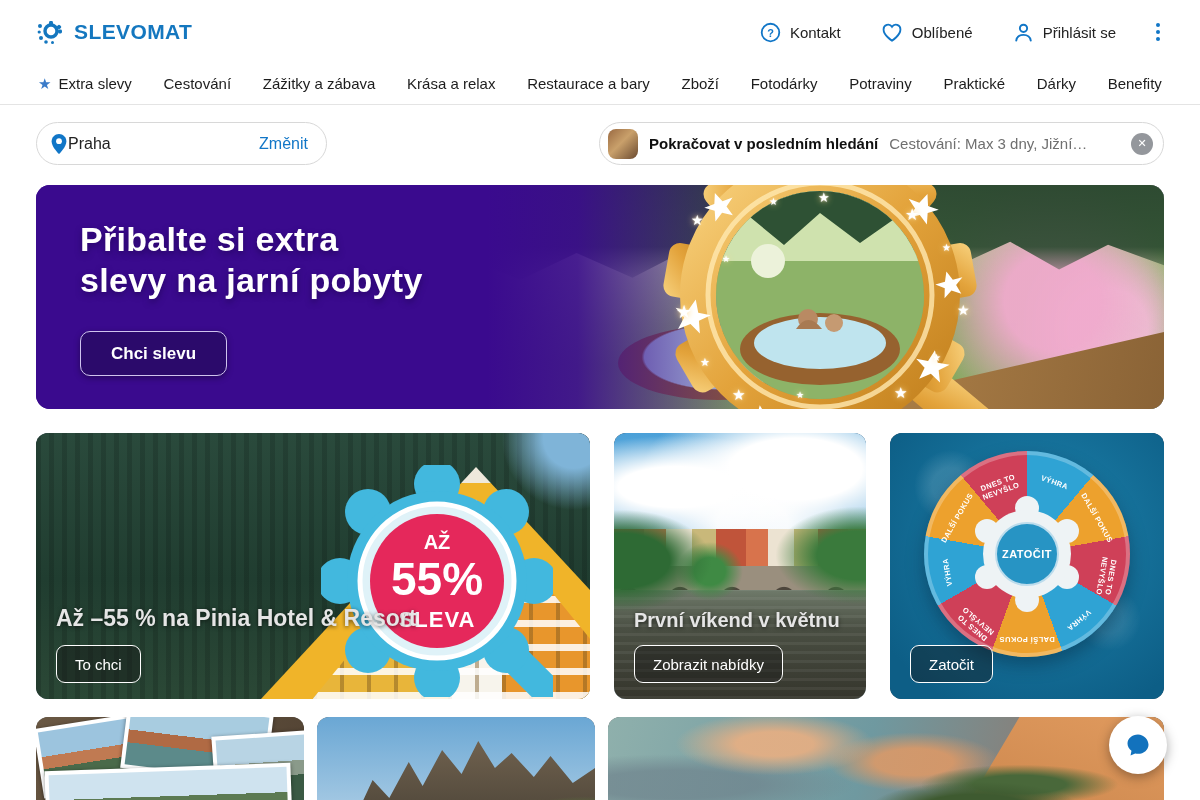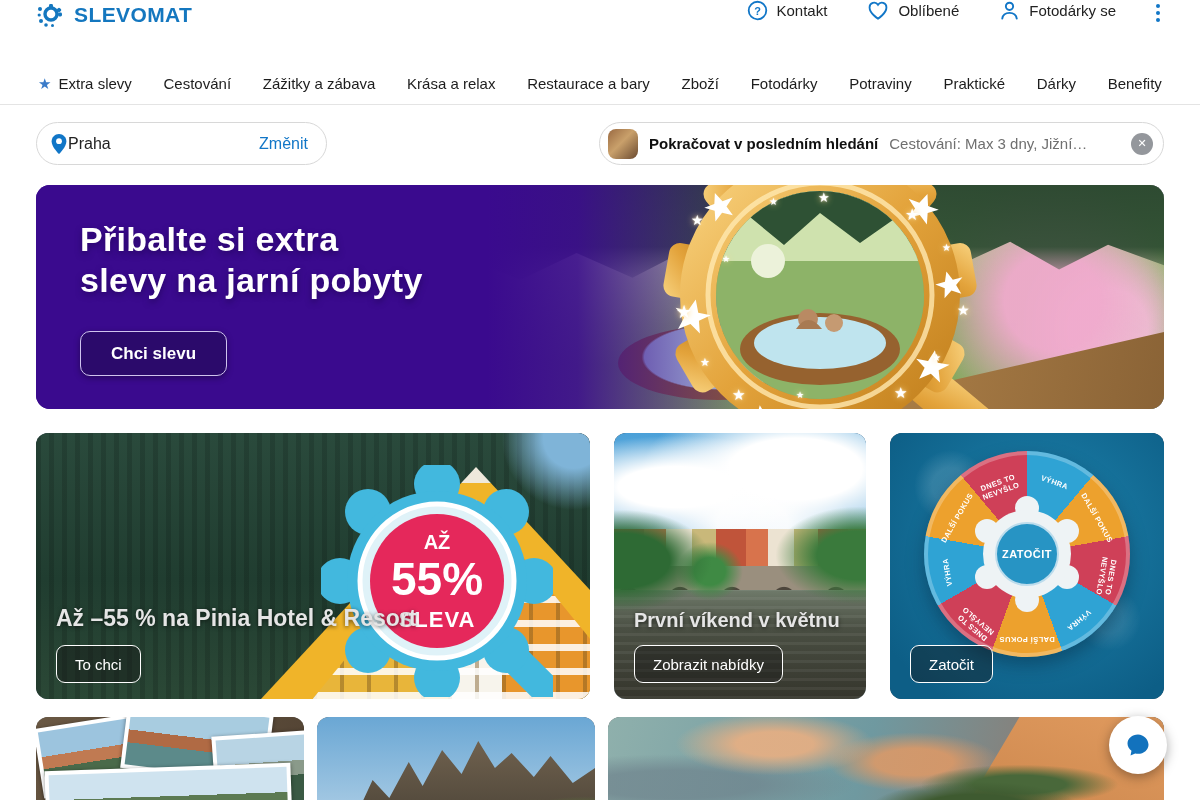--- a/index.html
+++ b/index.html
@@ -1,21 +1,21 @@
 <!DOCTYPE html>
 <html><head>
 <meta charset="utf-8">
 <style>
   html,body{width:1200px;height:800px;margin:0;overflow:hidden;background:#fff;
     font-family:"Liberation Sans","DejaVu Sans",sans-serif;color:#222;}
   a{text-decoration:none;color:inherit;cursor:pointer}
   button{font-family:inherit;cursor:pointer}
 
   
-  .topbar{display:flex;align-items:flex-start;height:64px;padding:0 36px;}
+  .topbar{display:flex;align-items:center;height:64px;padding:0 36px;}
   .logo{display:flex;align-items:center;gap:8px;margin-right:46px}
   .logo-text{color:#1477bf;font-weight:bold;font-size:21px;letter-spacing:.4px}
   .search{position:relative;width:226px;height:34px}
   .search input{box-sizing:border-box;width:100%;height:100%;border:1px solid #c6c6c6;border-radius:17px;
     padding:0 38px 0 16px;font-style:italic;font-size:14px;color:#444;outline:none;font-family:inherit}
   .search input::placeholder{color:#6f6f6f}
   .sicon{position:absolute;right:11px;top:7px;width:20px;height:20px;border:none;background:none;padding:0}
   .hlinks{display:flex;align-items:center;gap:40px;margin-left:auto;font-size:15px}
   .hlink{display:flex;align-items:center;gap:9px}
   .dots{margin-left:36px;display:flex;flex-direction:column;gap:3px;background:none;border:none;padding:4px}
@@ -184,21 +184,21 @@
       <svg width="22" height="21" viewBox="0 0 24 22">
         <path d="M12 20S2.8 14 2.8 7.6A5 5 0 0 1 12 4.8 5 5 0 0 1 21.2 7.6C21.2 14 12 20 12 20z" fill="none" stroke="#1176c7" stroke-width="2"></path>
       </svg>
       <span>Oblíbené</span>
     </a>
     <a class="hlink">
       <svg width="21" height="21" viewBox="0 0 22 22">
         <circle cx="11" cy="6.6" r="3.8" fill="none" stroke="#1176c7" stroke-width="2"></circle>
         <path d="M3.4 19.5c.6-4 3.6-6 7.6-6s7 2 7.6 6" fill="none" stroke="#1176c7" stroke-width="2" stroke-linecap="round"></path>
       </svg>
-      <span>Fotodárky se</span>
+      <span>Přihlásit se</span>
     </a>
   </div>
 
   <button class="dots" aria-label="menu">
     <i></i>
       <i></i>
       <i></i>
   </button>
 </header>
 

